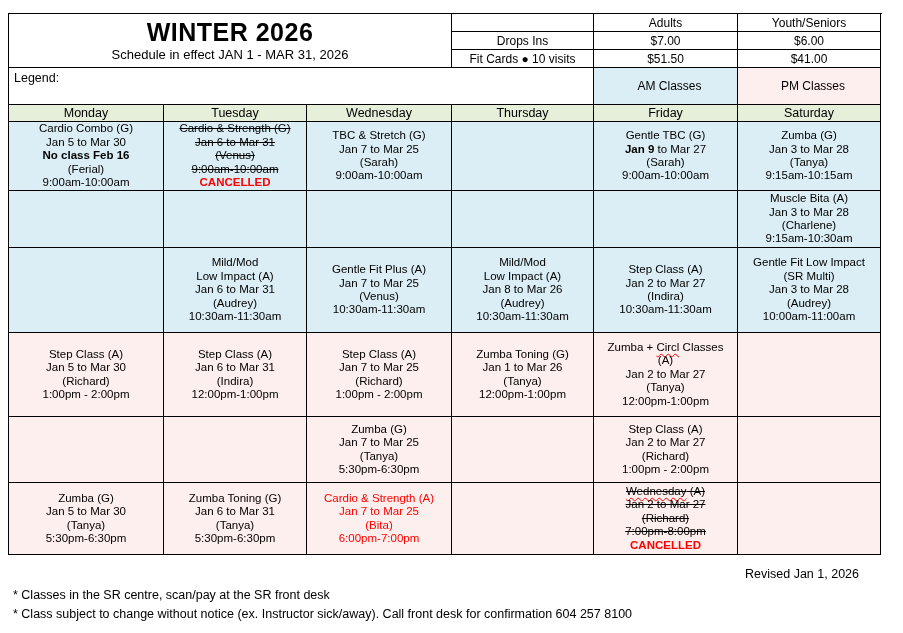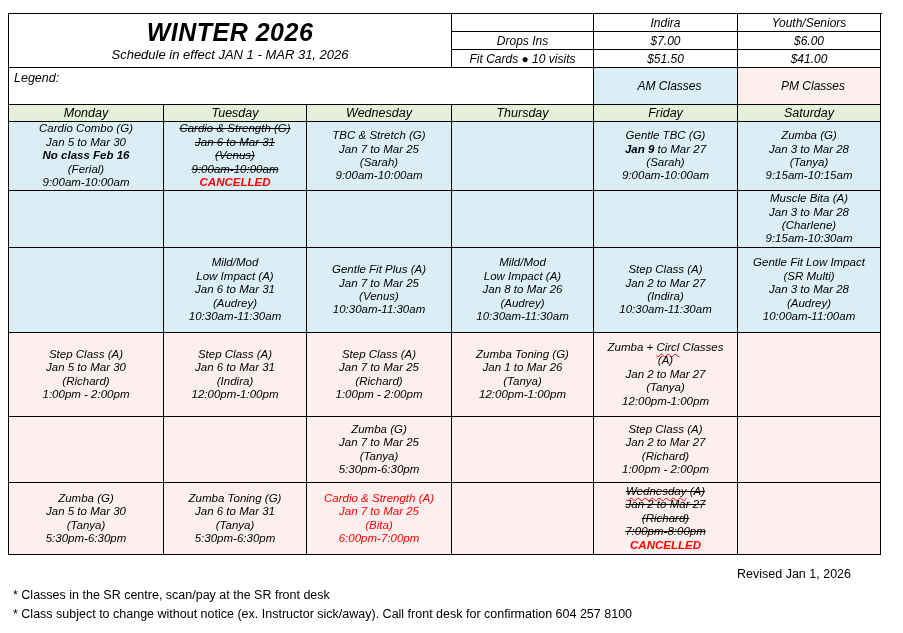--- a/index.html
+++ b/index.html
@@ -11,21 +11,21 @@
   .tbl{
     position:absolute;left:8px;top:13px;
     border-top:1px solid #000;border-left:1px solid #000;
     width:873px;
   }
   .sec{display:grid;}
   .cell{
     border-right:1px solid #000;border-bottom:1px solid #000;
     box-sizing:border-box;
     display:flex;flex-direction:column;align-items:center;justify-content:center;
-    text-align:center;overflow:hidden;font-style:italic;
+    text-align:center;overflow:hidden;
   }
   
   .top-sec{grid-template-columns:443px 142px 144px 143px;grid-auto-rows:18px;}
   .title-cell{grid-row:1/4;grid-column:1;}
   .big-title{font-size:25px;font-weight:bold;letter-spacing:0.5px;line-height:27px;}
   .subtitle{font-size:13px;line-height:15px;margin-top:1px;}
   .price{font-size:12px;line-height:14px;}
   
   .legend-sec{grid-template-columns:585px 144px 143px;grid-auto-rows:37px;}
   .legend-cell{align-items:flex-start;justify-content:flex-start;text-align:left;
@@ -41,35 +41,35 @@
   #schedule-grid{grid-template-columns:155px 143px 145px 142px 144px 143px;
     grid-template-rows:69px 57px 85px 84px 66px 72px;}
   .sched-cell{font-size:11.5px;line-height:13.4px;}
   .line{white-space:pre-wrap;}
   .b{font-weight:bold;}
   .r{color:var(--red,#ff0000);}
   .strike{text-decoration:line-through;text-decoration-color:#000;}
   .wavy{text-decoration:underline wavy var(--red,#ff0000);
     text-decoration-thickness:1px;text-underline-offset:2px;}
   
-  .revised{position:absolute;left:12px;top:567px;width:839px;text-align:right;font-size:12.5px;}
+  .revised{position:absolute;left:20px;top:567px;width:839px;text-align:right;font-size:12.5px;}
   .notes{position:absolute;left:13px;top:586px;font-size:12.5px;line-height:18.5px;}
 </style>
 </head>
 <body>
 
 <div class="tbl">
 
   <div class="sec top-sec">
     <div class="cell title-cell">
       <div class="big-title">WINTER 2026</div>
       <div class="subtitle">Schedule in effect JAN 1 - MAR 31, 2026</div>
     </div>
     <div class="cell price"></div>
-    <div class="cell price">Indira</div>
+    <div class="cell price">Adults</div>
     <div class="cell price">Youth/Seniors</div>
     <div class="cell price">Drops Ins</div>
     <div class="cell price">$7.00</div>
     <div class="cell price">$6.00</div>
     <div class="cell price">Fit Cards ● 10 visits</div>
     <div class="cell price">$51.50</div>
     <div class="cell price">$41.00</div>
   </div>
 
   <div class="sec legend-sec">

